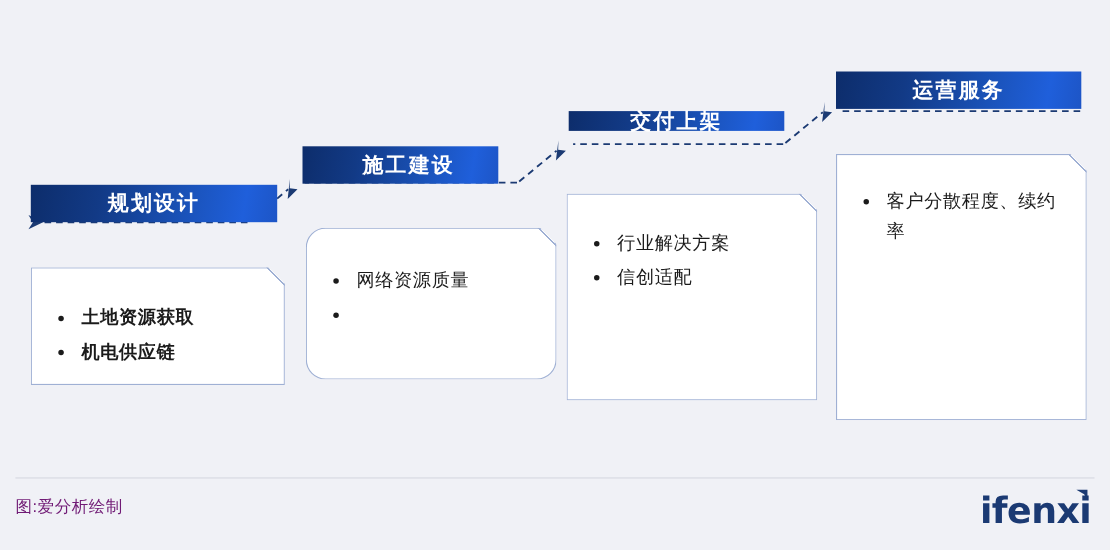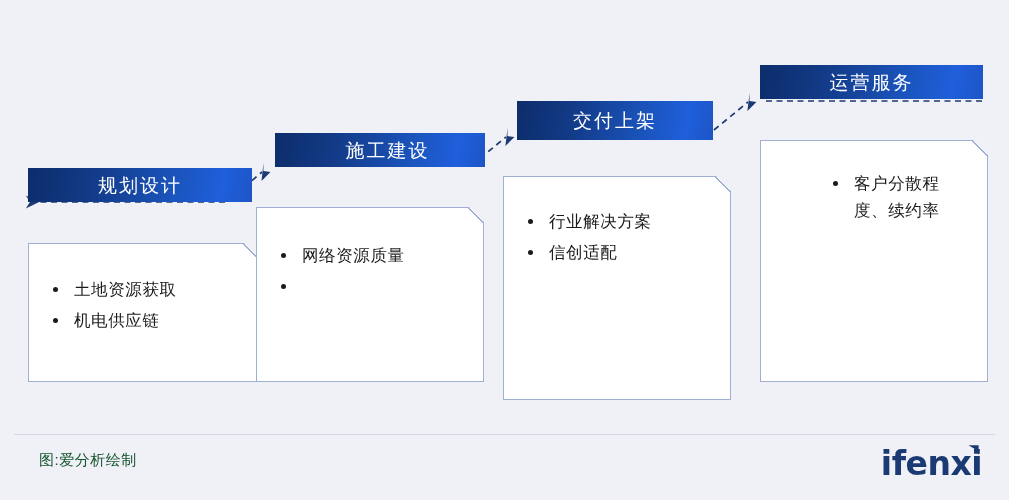--- a/index.html
+++ b/index.html
@@ -42,21 +42,21 @@
   .stage-header {
     position: absolute;
     box-sizing: border-box;
     background: linear-gradient(100deg, #0d2d6b 0%, #123a86 28%, #1a52b8 62%, #1f5fdb 86%, #1d55c6 100%);
     color: #ffffff;
     display: flex;
     align-items: center;
     justify-content: center;
     letter-spacing: 2px;
     font-size: 19px;
-    font-weight: 400;
+    font-weight: 700;
     line-height: 1;
     white-space: nowrap;
   }
 
   
   .stage-card {
     position: absolute;
     box-sizing: border-box;
     background: #ffffff;
     border: 1px solid #9fb0d4;
@@ -108,30 +108,30 @@
     position: absolute;
     left: 14px;
     top: 434px;
     width: 981px;
     height: 1px;
     background: #d6d8e0;
     z-index: 2;
   }
   #footer-caption {
     position: absolute;
-    left: 39px;
+    left: 14px;
     top: 451px;
     font-size: 15px;
-    color: #14532d;
+    color: #701a75;
     letter-spacing: 0.5px;
     z-index: 2;
   }
   #brand-logo {
     position: absolute;
-    right: 28px;
+    right: 18px;
     top: 447px;
     z-index: 2;
     display: flex;
     align-items: flex-start;
   }
   #brand-logo .logo-text {
     font-size: 33px;
     font-weight: bold;
     color: #1b3a73;
     letter-spacing: -0.5px;
@@ -166,74 +166,74 @@
 
       <path d="M714,130 L748,102" marker-end="url(#arrow-ne)"></path>
       <path d="M982,101 L762,101"></path>
     </g>
   </svg>
 
   <div class="stage-col">
     <div class="stage-header" style="left:28px; top:168px; width:224px; height:34px;">
       <span>规划设计</span>
     </div>
-    <div class="stage-card" style="left:28px; top:243px; width:231px; height:139px;">
+    <div class="stage-card" style="left:28px; top:243px; width:231px; height:107px;font-weight:bold;">
       <ul class="card-list" style="margin:32px 18px 0 24px;">
         <li class="card-item">
           <span class="bullet-dot"></span>
           <span class="item-text">土地资源获取</span>
         </li>
         <li class="card-item">
           <span class="bullet-dot"></span>
           <span class="item-text">机电供应链</span>
         </li>
       </ul>
     </div>
   </div>
 
   <div class="stage-col">
-    <div class="stage-header" style="left:275px; top:133px; width:210px; height:34px;padding-left:15px;">
+    <div class="stage-header" style="left:275px; top:133px; width:178px; height:34px;padding-left:15px;">
       <span>施工建设</span>
     </div>
-    <div class="stage-card" style="left:256px; top:207px; width:228px; height:175px;">
+    <div class="stage-card" style="left:278px; top:207px; width:228px; height:138px;border-radius:18px;">
       <ul class="card-list" style="margin:34px 18px 0 24px;">
         <li class="card-item">
           <span class="bullet-dot"></span>
           <span class="item-text">网络资源质量</span>
         </li>
         <li class="card-item">
           <span class="bullet-dot"></span>
         </li>
       </ul>
     </div>
   </div>
 
   <div class="stage-col">
-    <div class="stage-header" style="left:517px; top:101px; width:196px; height:39px;">
+    <div class="stage-header" style="left:517px; top:101px; width:196px; height:18px;">
       <span>交付上架</span>
     </div>
-    <div class="stage-card" style="left:503px; top:176px; width:228px; height:224px;">
+    <div class="stage-card" style="left:515px; top:176px; width:228px; height:188px;">
       <ul class="card-list" style="margin:31px 18px 0 24px;">
         <li class="card-item">
           <span class="bullet-dot"></span>
           <span class="item-text">行业解决方案</span>
         </li>
         <li class="card-item">
           <span class="bullet-dot"></span>
           <span class="item-text">信创适配</span>
         </li>
       </ul>
     </div>
   </div>
 
   <div class="stage-col">
     <div class="stage-header" style="left:760px; top:65px; width:223px; height:34px;">
       <span>运营服务</span>
     </div>
-    <div class="stage-card" style="left:760px; top:140px; width:228px; height:242px;padding-left:48px;">
+    <div class="stage-card" style="left:760px; top:140px; width:228px; height:242px;">
       <ul class="card-list" style="margin:29px 20px 0 24px;">
         <li class="card-item">
           <span class="bullet-dot"></span>
           <span class="item-text">客户分散程度、续约率</span>
         </li>
       </ul>
     </div>
   </div>
 
   <div id="footer-divider"></div>

